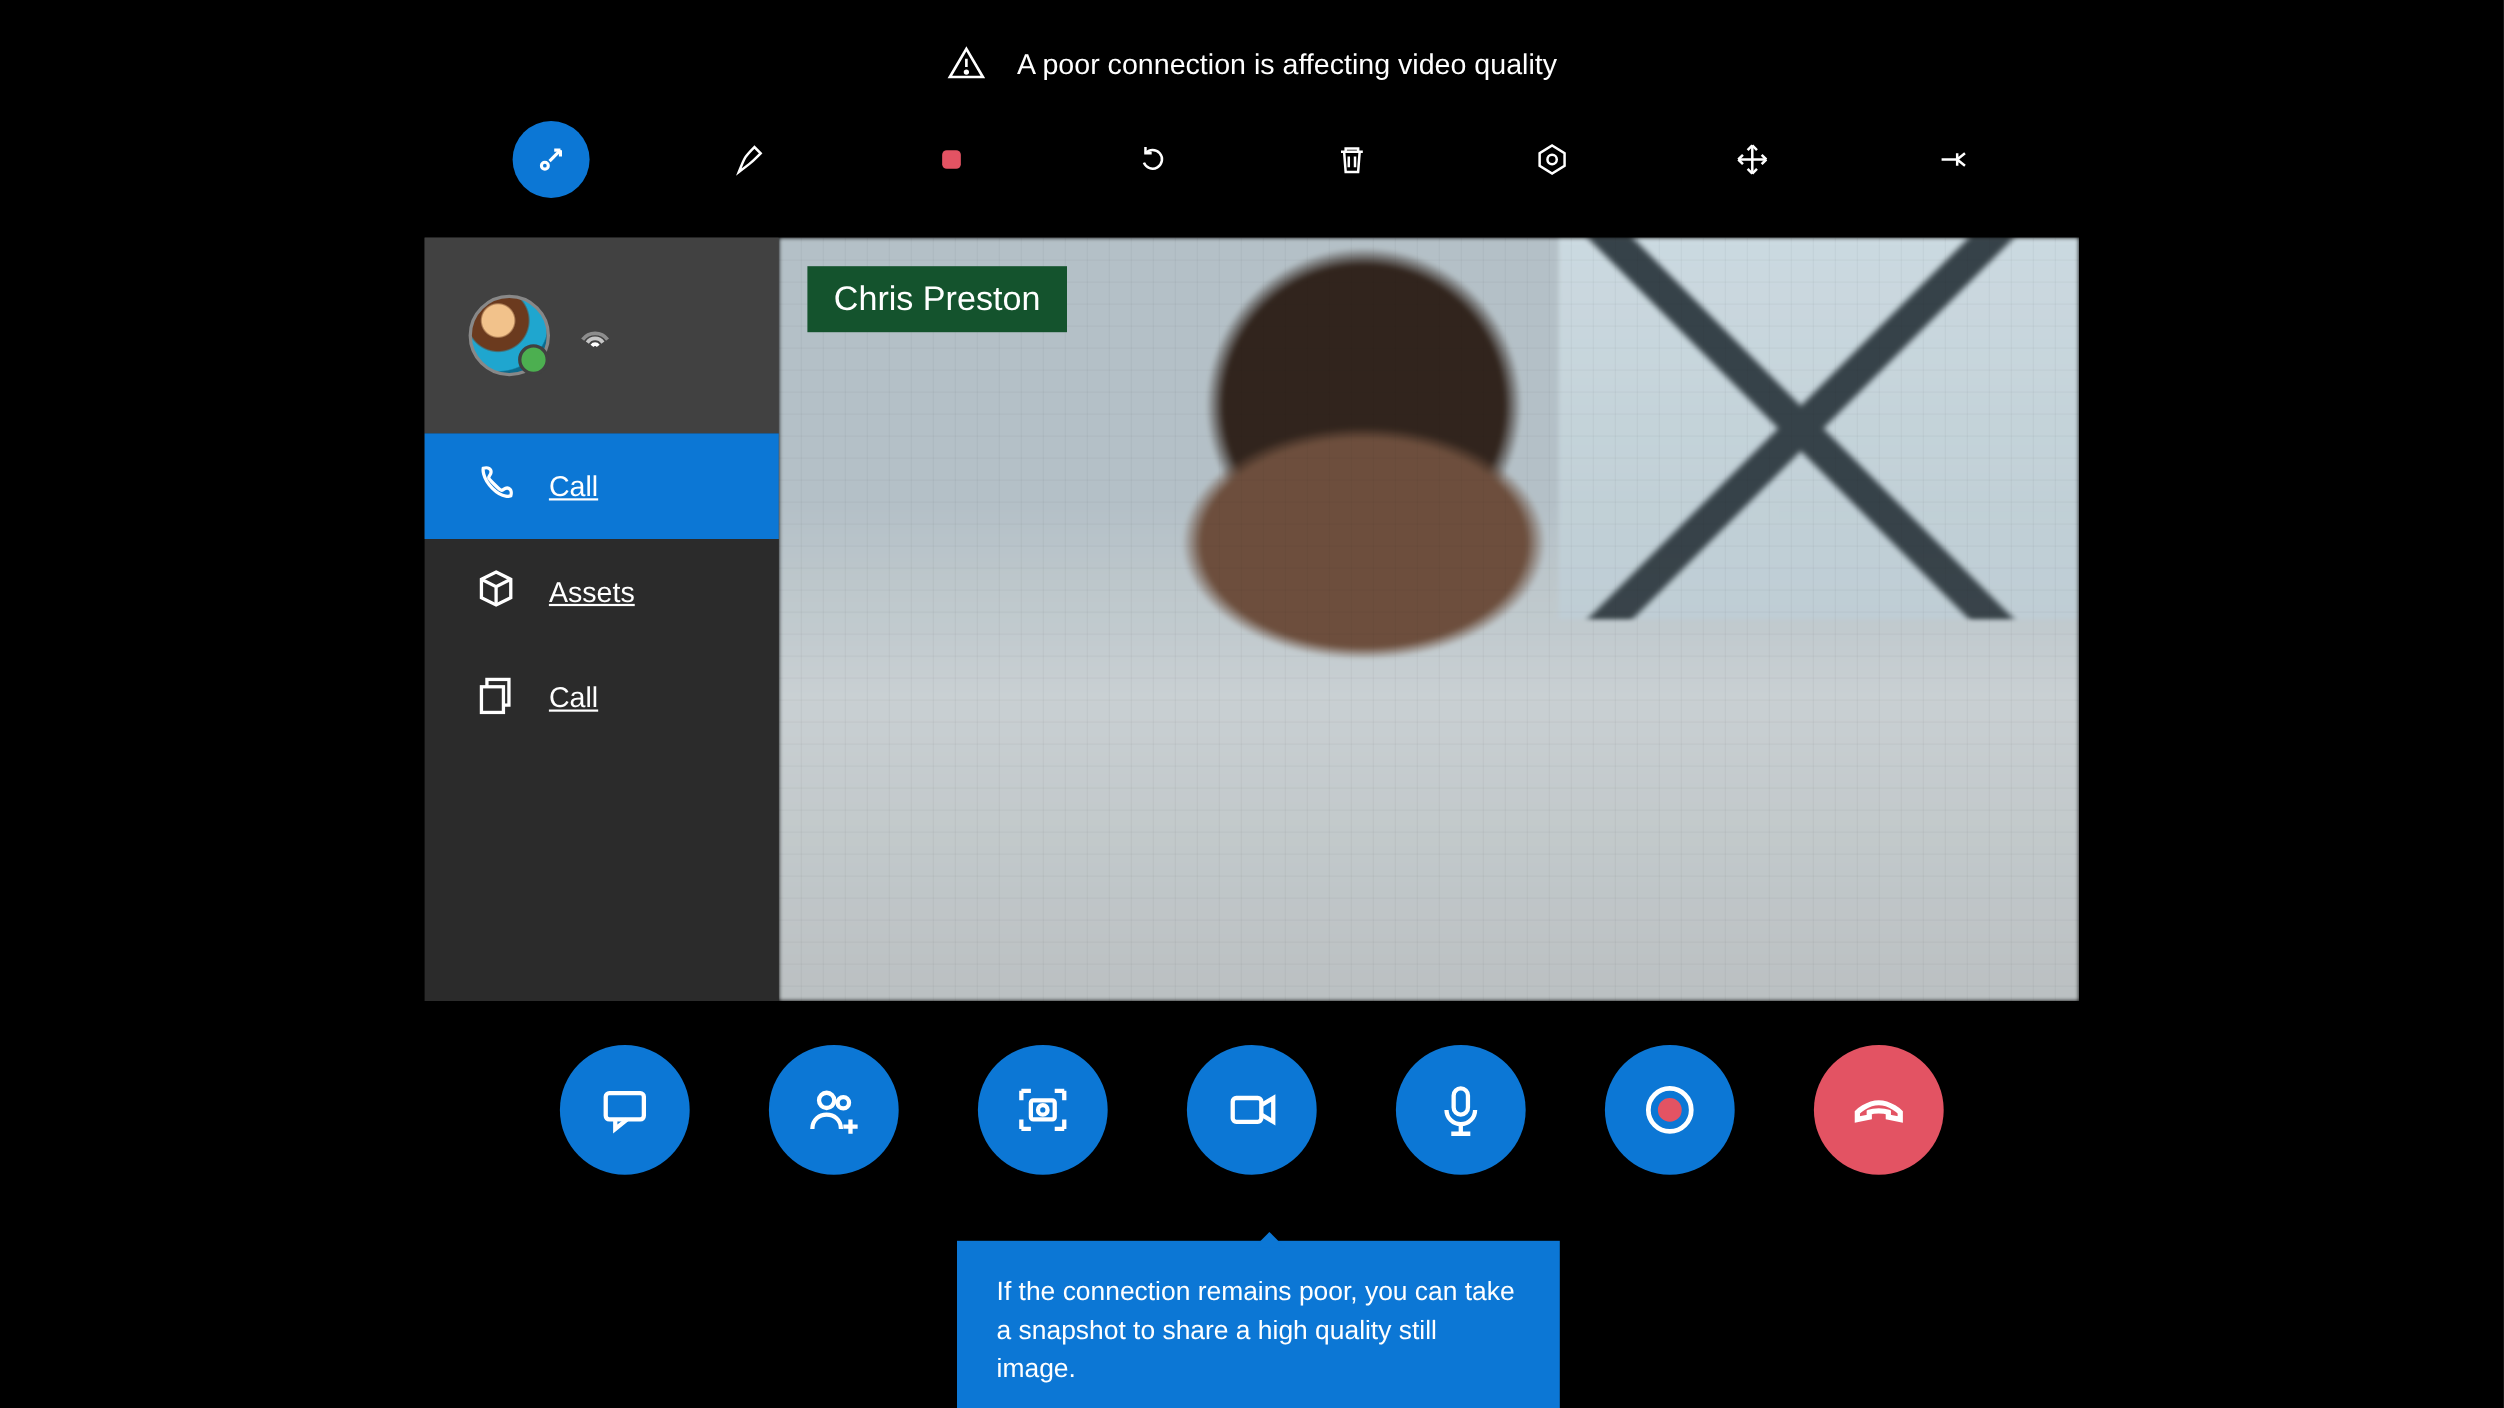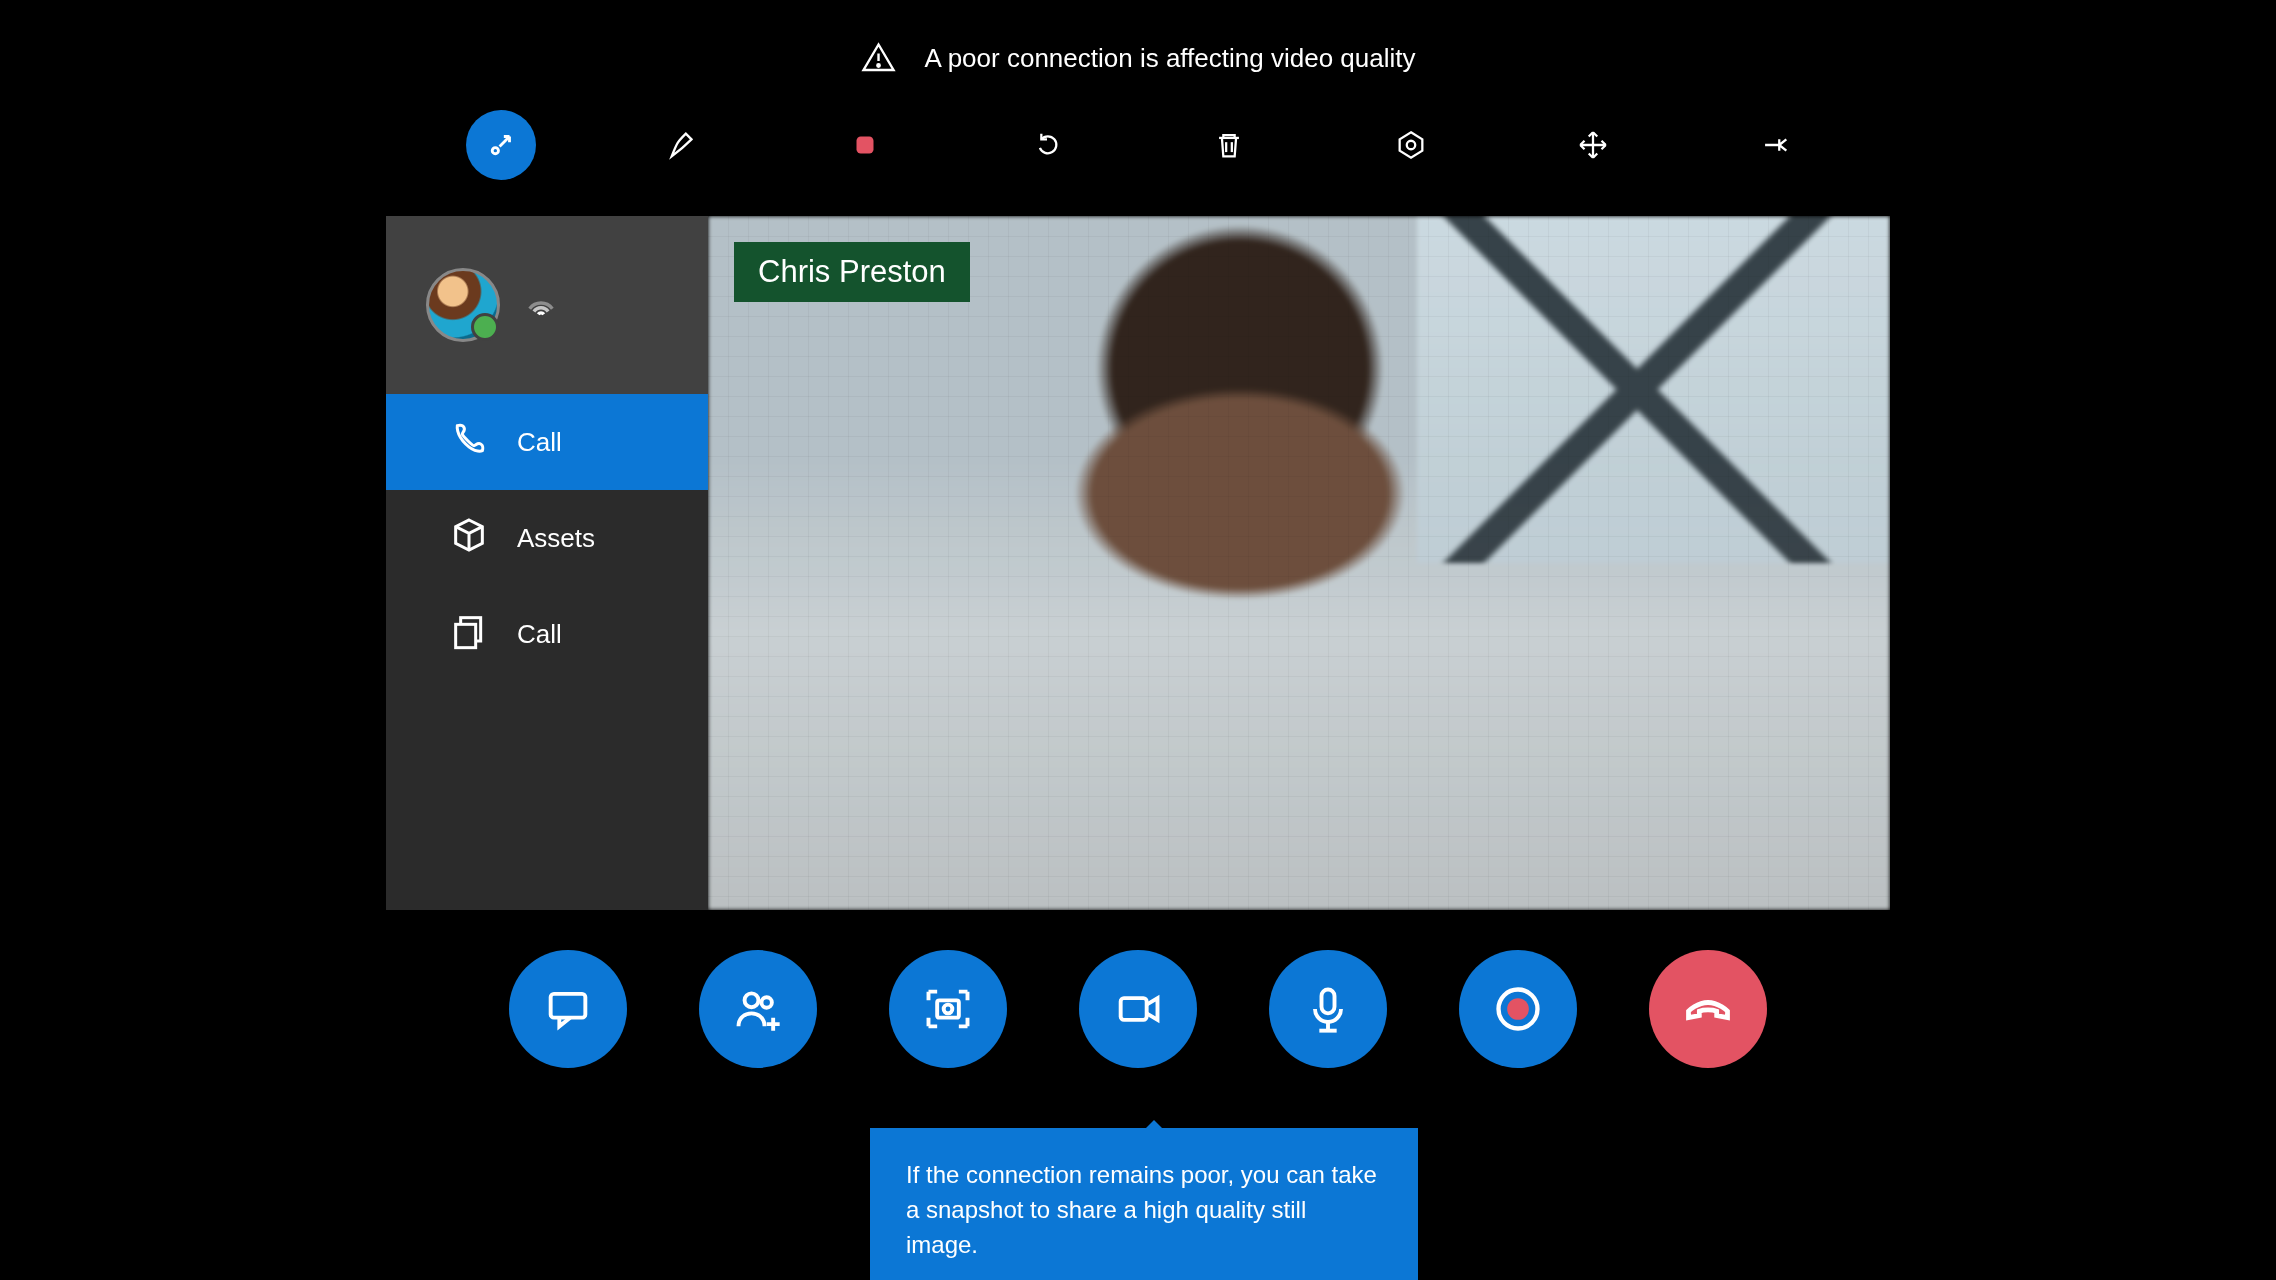--- a/index.html
+++ b/index.html
@@ -18,21 +18,21 @@
   .tt-btn svg { width: 34px; height: 34px; }
 
   
   .app { position: absolute; left: 386px; top: 216px; width: 1504px; height: 694px; display:flex; }
   .sidebar { width: 322px; height: 100%; background: #2b2b2b; display:flex; flex-direction:column; }
   .profile { height: 178px; display:flex; align-items:center; gap: 24px; padding-left: 40px; background:#414141;}
   .avatar { position:relative; width:74px; height:74px; border-radius:50%; background: radial-gradient(circle at 35% 30%, #f2c28b 0 22%, #6b3a1e 25% 42%, #1fa6cf 45% 70%, #0b6b8e 72% 100%); border:3px solid #888; }
   .avatar::after { content:""; position:absolute; right:-2px; bottom:-2px; width:22px; height:22px; border-radius:50%; background:#4caf50; border:3px solid #414141; }
   .wifi svg { width:34px; height:34px; }
   .nav { display:flex; flex-direction:column; }
-  .nav-item { height:96px; display:flex; align-items:center; gap:28px; padding-left:63px; font-size:26px; cursor:pointer; }
+  .nav-item { height:96px; display:flex; align-items:center; gap:28px; padding-left:45px; font-size:26px; cursor:pointer;text-decoration:underline; }
   .nav-item.active { background:#0c77d5; }
   .nav-gap { flex:1; }
   .nav-icon svg { width:40px; height:40px; }
 
   
   .video { position:relative; flex:1; overflow:hidden; }
   .video-frame { position:absolute; inset:0; background:
       radial-gradient(ellipse at 45% 40%, #6b4a37 0 16%, transparent 18%),
       radial-gradient(circle at 45% 22%, #2a1c14 0 15%, transparent 17%),
       linear-gradient(180deg, #b9c6cd 35%, #cfd7da 60%, #c0c6c8 100%);

